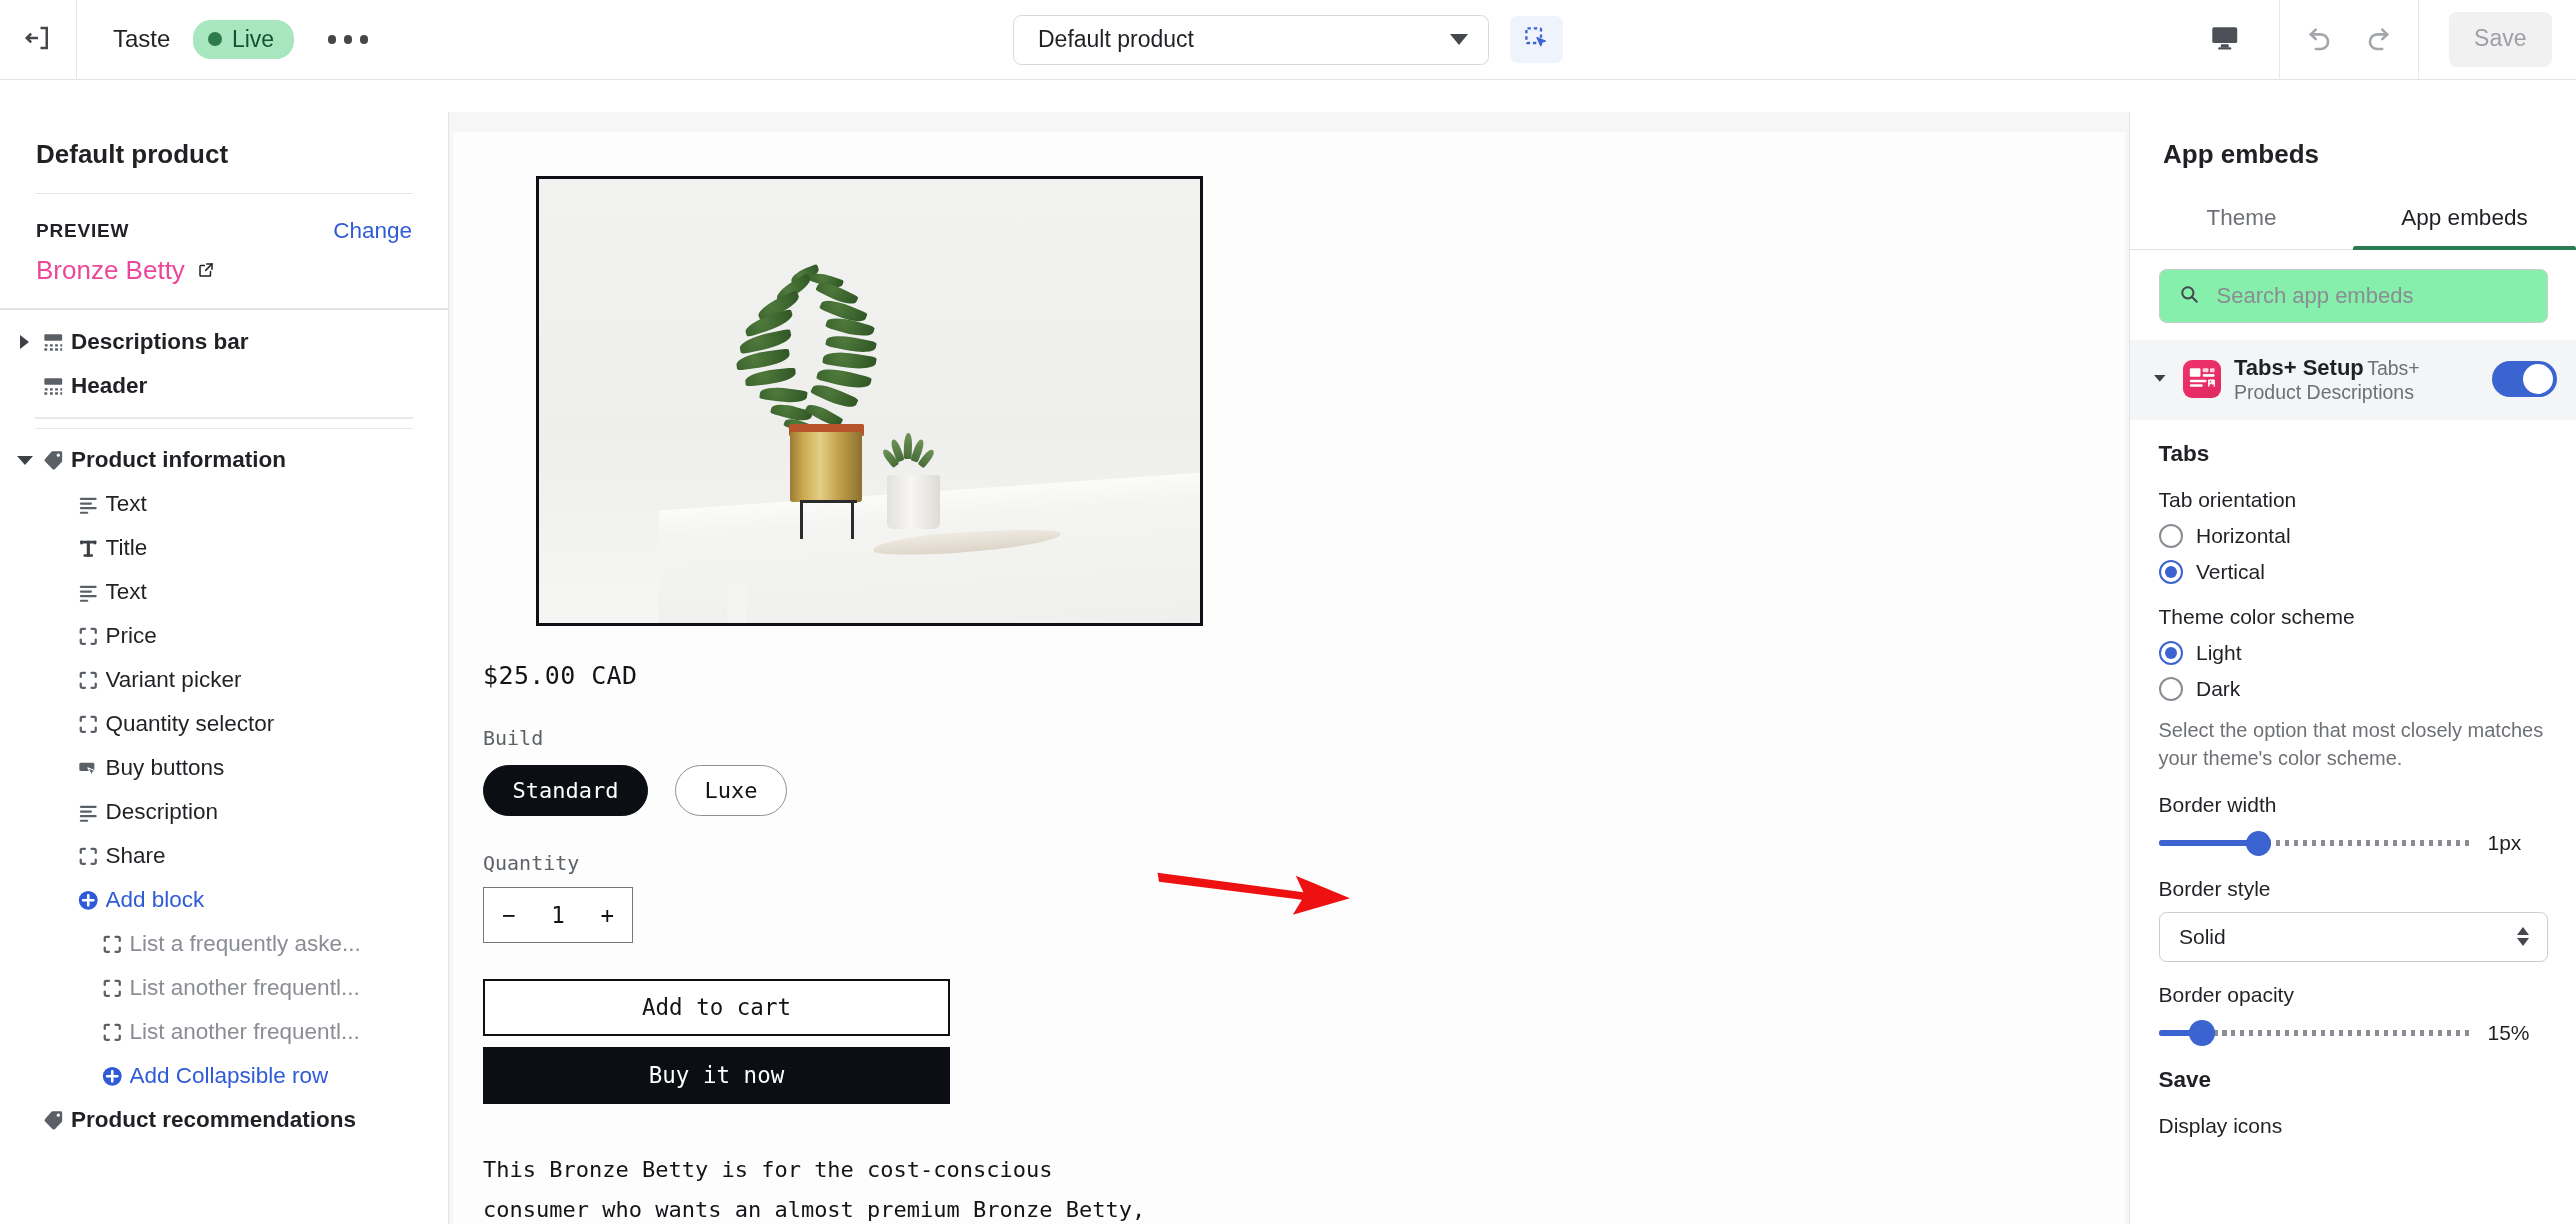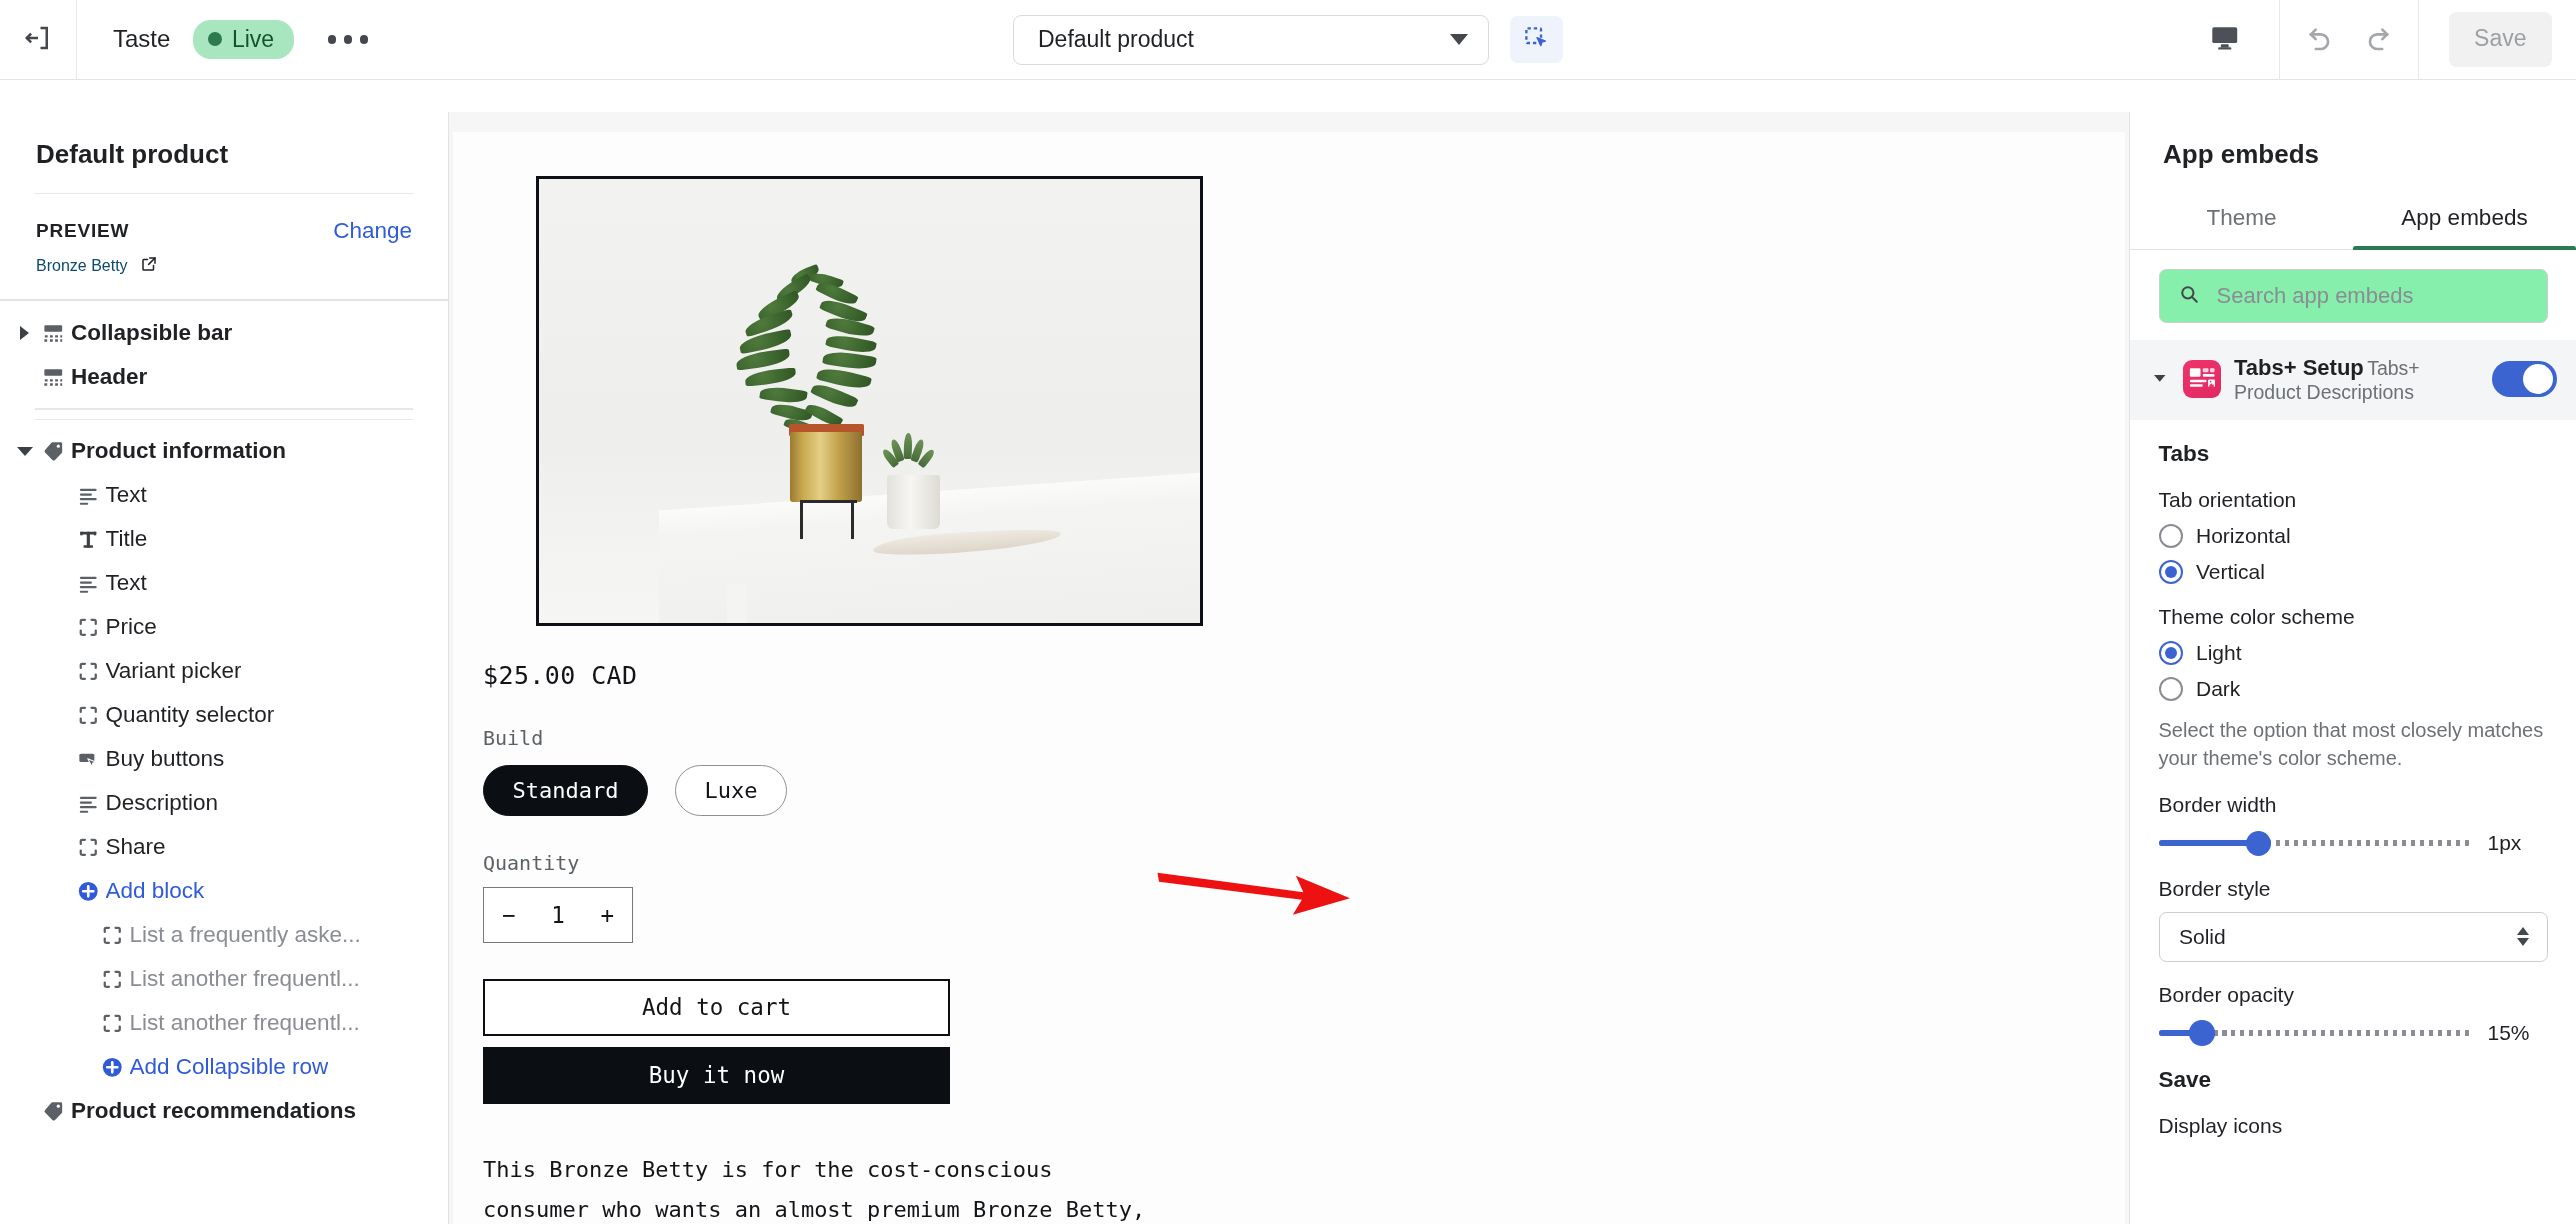--- a/index.html
+++ b/index.html
@@ -98,21 +98,21 @@
     border-right: 1.5px solid #e3e3e3;
     display: flex; flex-direction: column;
     overflow: hidden;
   }
   .sb-title { font-size: 26px; font-weight: bold; color: #1f2125; padding: 27px 36px 22.5px; }
   .sb-divider { height: 1.5px; background: #e6e7e9; margin: 0 35px; }
   .sb-preview { padding: 24px 36px 22.5px; }
   .sb-prow { display: flex; align-items: center; justify-content: space-between; }
   .sb-plabel { font-size: 19px; font-weight: bold; letter-spacing: 0.8px; color: #1f2125; }
   .sb-change { font-size: 22.5px; color: #2f5bd8; cursor: pointer; }
-  .sb-pvalue { display: flex; align-items: center; gap: 12px; margin-top: 10.5px; font-size: 16px; color: #0c4a6e; cursor: pointer; }
+  .sb-pvalue { display: flex; align-items: center; gap: 12px; margin-top: 10.5px; font-size: 26px; color: #ec4899; cursor: pointer; }
   .sb-sep { height: 1.5px; background: #e3e3e3; }
 
   .sb-list { padding: 10.5px 0 0; overflow: hidden; flex: 1; }
   .sb-item {
     display: flex; align-items: center;
     height: 44px; padding: 0 36px 0 13.5px;
     cursor: pointer; position: relative;
   }
   .sb-item .twist { width: 22.5px; display: flex; align-items: center; justify-content: center; flex: none; }
   .sb-item .ico { width: 35px; flex: none; display: flex; align-items: center; justify-content: center; }
@@ -422,21 +422,21 @@
           <div class="sb-item lv1 bold">
             <span class="twist">
               <i class="tri-right"></i>
             </span>
             <span class="ico">
               <svg width="22.5" height="22.5" viewBox="0 0 24 24">
                 <rect x="2.5" y="3.5" width="19" height="7" rx="1.2" fill="#5b6066"></rect>
                 <path d="M3 14h3v2.5H3zM8.5 14h3v2.5h-3zM14 14h3v2.5h-3zM19.5 14h2v2.5h-2zM2.5 18.5h3V21h-3zM8.5 18.5h3V21h-3zM14 18.5h3V21h-3zM19.5 18.5h2V21h-2z" fill="#5b6066"></path>
               </svg>
             </span>
-            <span class="lbl">Collapsible bar</span>
+            <span class="lbl">Descriptions bar</span>
           </div>
           <div class="sb-item lv1 bold">
             <span class="twist"></span>
             <span class="ico">
               <svg width="22.5" height="22.5" viewBox="0 0 24 24">
                 <rect x="2.5" y="3.5" width="19" height="7" rx="1.2" fill="#5b6066"></rect>
                 <path d="M3 14h3v2.5H3zM8.5 14h3v2.5h-3zM14 14h3v2.5h-3zM19.5 14h2v2.5h-2zM2.5 18.5h3V21h-3zM8.5 18.5h3V21h-3zM14 18.5h3V21h-3zM19.5 18.5h2V21h-2z" fill="#5b6066"></path>
               </svg>
             </span>
             <span class="lbl">Header</span>

